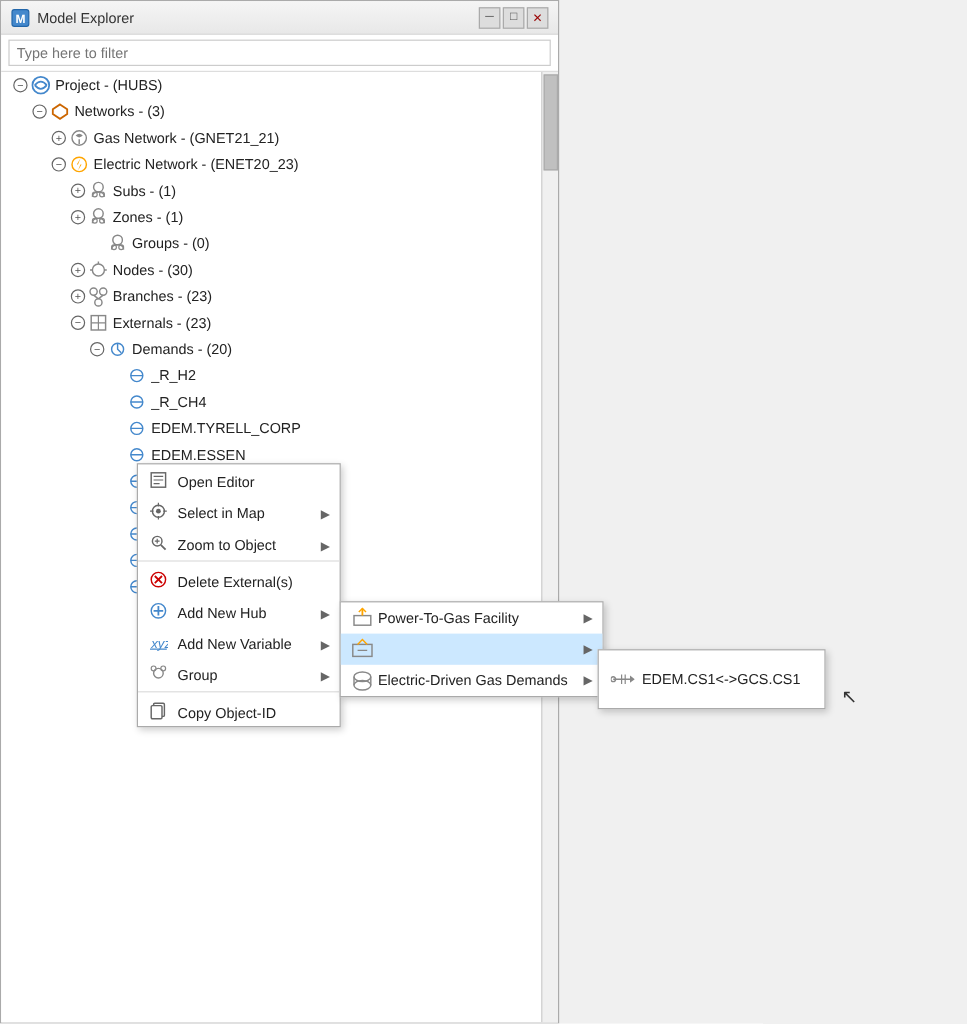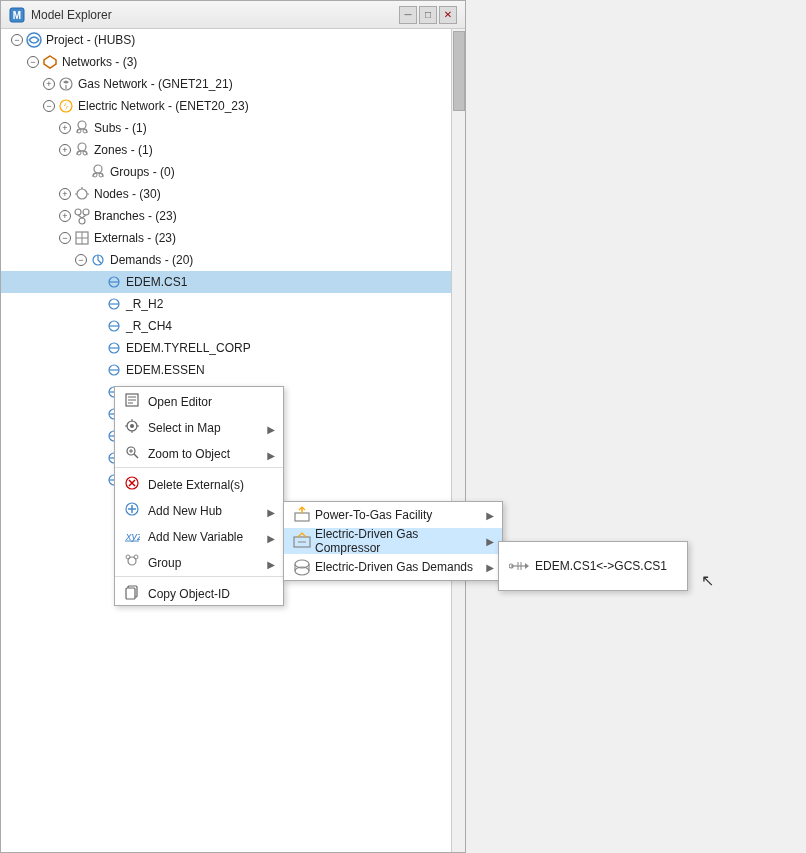--- a/index.html
+++ b/index.html
@@ -263,20 +263,23 @@
       </svg>
       <span class="title-text">Model Explorer</span>
     </div>
     <div class="title-buttons">
       <div class="title-btn">─</div>
       <div class="title-btn">□</div>
       <div class="title-btn" style="color:#900;">✕</div>
     </div>
   </div>
 
+  <div class="filter-bar">
+    <input class="filter-input" type="text" placeholder="Type here to filter" style="">
+  </div>
 
   <div class="tree-area" style="padding-right:14px;">
 
     <div class="tree-item">
       <span class="indent" style="width:4px;"></span>
       <span class="expander">
           <span class="expander-circle">−</span>
         </span>
       <span class="node-icon">
         <svg width="16" height="16" viewBox="0 0 16 16">
@@ -431,31 +434,20 @@
         </span>
       <span class="node-icon">
         <svg width="18" height="18" viewBox="0 0 18 18">
             <circle cx="9" cy="9" r="5" fill="none" stroke="#4488cc" stroke-width="1.2"></circle>
             <path d="M9 4 L9 9 L12 12" stroke="#4488cc" stroke-width="1.2" fill="none"></path>
           </svg>
       </span>
       <span class="node-label">Demands - (20)</span>
     </div>
 
-    <div class="tree-item selected">
-      <span class="indent" style="width:84px;"></span>
-      <span style="width:16px; flex-shrink:0;"></span>
-      <span class="node-icon">
-        <svg width="18" height="18" viewBox="0 0 18 18">
-            <circle cx="9" cy="9" r="5" fill="none" stroke="#4488cc" stroke-width="1.2"></circle>
-            <line x1="4" y1="9" x2="14" y2="9" stroke="#4488cc" stroke-width="1.2"></line>
-          </svg>
-      </span>
-      <span class="node-label">EDEM.CS1</span>
-    </div>
 
     <div class="tree-item">
       <span class="indent" style="width:84px;"></span>
       <span style="width:16px; flex-shrink:0;"></span>
       <span class="node-icon">
         <svg width="18" height="18" viewBox="0 0 18 18">
             <circle cx="9" cy="9" r="5" fill="none" stroke="#4488cc" stroke-width="1.2"></circle>
             <line x1="4" y1="9" x2="14" y2="9" stroke="#4488cc" stroke-width="1.2"></line>
           </svg>
       </span>
@@ -682,21 +674,20 @@
     </div>
 
     <div class="sub-item" style="background:#cce8ff;">
       <span class="sub-icon">
         <svg width="20" height="20" viewBox="0 0 20 20">
             <rect x="2" y="6" width="16" height="10" fill="none" stroke="#888" stroke-width="1.2"></rect>
             <path d="M6 6 L10 2 L14 6" fill="none" stroke="#ffa500" stroke-width="1.2"></path>
             <line x1="6" y1="11" x2="14" y2="11" stroke="#888" stroke-width="1"></line>
           </svg>
       </span>
-      <span class="sub-label">Electric-Driven Gas Compressor</span>
       <span class="sub-arrow">▶</span>
     </div>
 
     <div class="sub-item">
       <span class="sub-icon">
         <svg width="20" height="20" viewBox="0 0 20 20">
             <ellipse cx="10" cy="7" rx="7" ry="4" fill="none" stroke="#888" stroke-width="1.2"></ellipse>
             <line x1="3" y1="7" x2="3" y2="14" stroke="#888" stroke-width="1.2"></line>
             <line x1="17" y1="7" x2="17" y2="14" stroke="#888" stroke-width="1.2"></line>
             <ellipse cx="10" cy="14" rx="7" ry="4" fill="none" stroke="#888" stroke-width="1.2"></ellipse>

